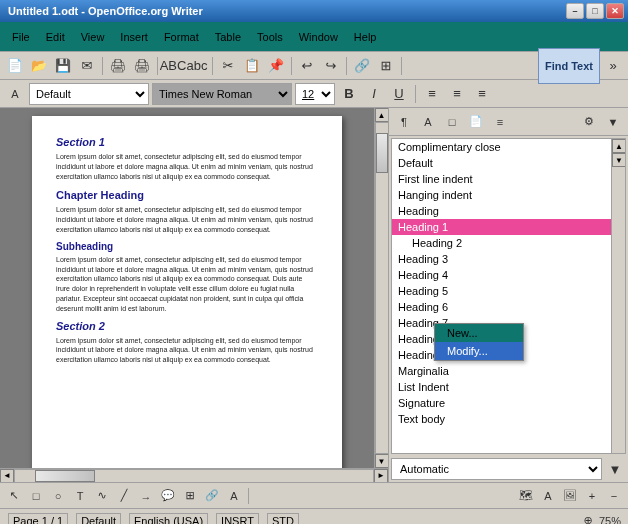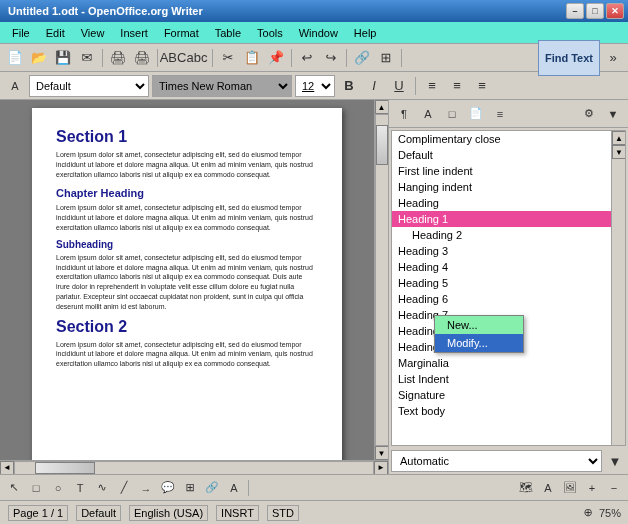--- a/index.html
+++ b/index.html
@@ -30,22 +30,22 @@
       cursor: pointer;
       color: #333;
       font-weight: bold;
     }
     .title-btn.minimize { background: linear-gradient(to bottom, #f0f0f0, #d0d0d0); }
     .title-btn.maximize { background: linear-gradient(to bottom, #f0f0f0, #d0d0d0); }
     .title-btn.close { background: linear-gradient(to bottom, #f08080, #d04040); color: white; }
 
     
     .menu-bar {
-      background: #5eead4;
-      height: 22px;
+      background: #0f766e;
+      height: 30px;
       display: flex;
       align-items: center;
       padding: 0 4px;
       border-bottom: 1px solid #a0a0a0;
     }
     .menu-item {
       padding: 2px 8px;
       cursor: pointer;
       font-size: 11px;
       color: #000;
@@ -163,23 +163,24 @@
     }
     .doc-page {
       background: white;
       width: 310px;
       min-height: 440px;
       padding: 20px 24px;
       box-shadow: 2px 2px 6px rgba(0,0,0,0.5);
     }
     .doc-section-title {
       color: #1a1a8c;
-      font-size: 16px;
+      font-size: 11px;
       font-weight: bold;
       margin-bottom: 4px;
+      font-style: italic;
     }
     .doc-chapter-title {
       color: #1a1a8c;
       font-size: 11px;
       font-weight: bold;
       margin-bottom: 4px;
       margin-top: 8px;
     }
     .doc-subheading {
       color: #1a1a8c;
@@ -268,21 +269,21 @@
       cursor: pointer;
       color: #000;
     }
     .styles-list-item.highlighted { background: #ec4899; color: white; }
 
     
     .context-menu {
       position: absolute;
       top: 88px;
       left: 42px;
-      background: #86efac;
+      background: #0f766e;
       border: 1px solid #808080;
       box-shadow: 2px 2px 4px rgba(0,0,0,0.3);
       z-index: 100;
       min-width: 90px;
     }
     .context-menu-item {
       padding: 3px 12px;
       font-size: 11px;
       cursor: pointer;
       color: #000;

